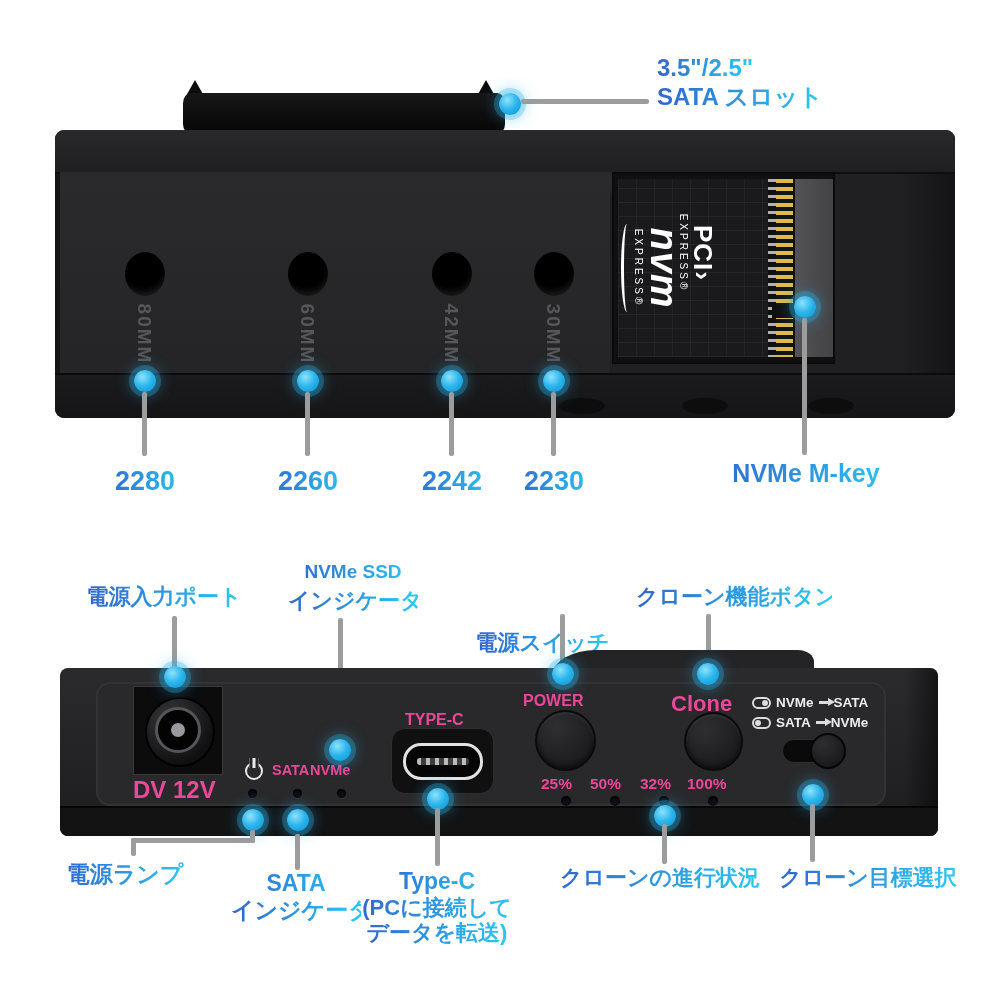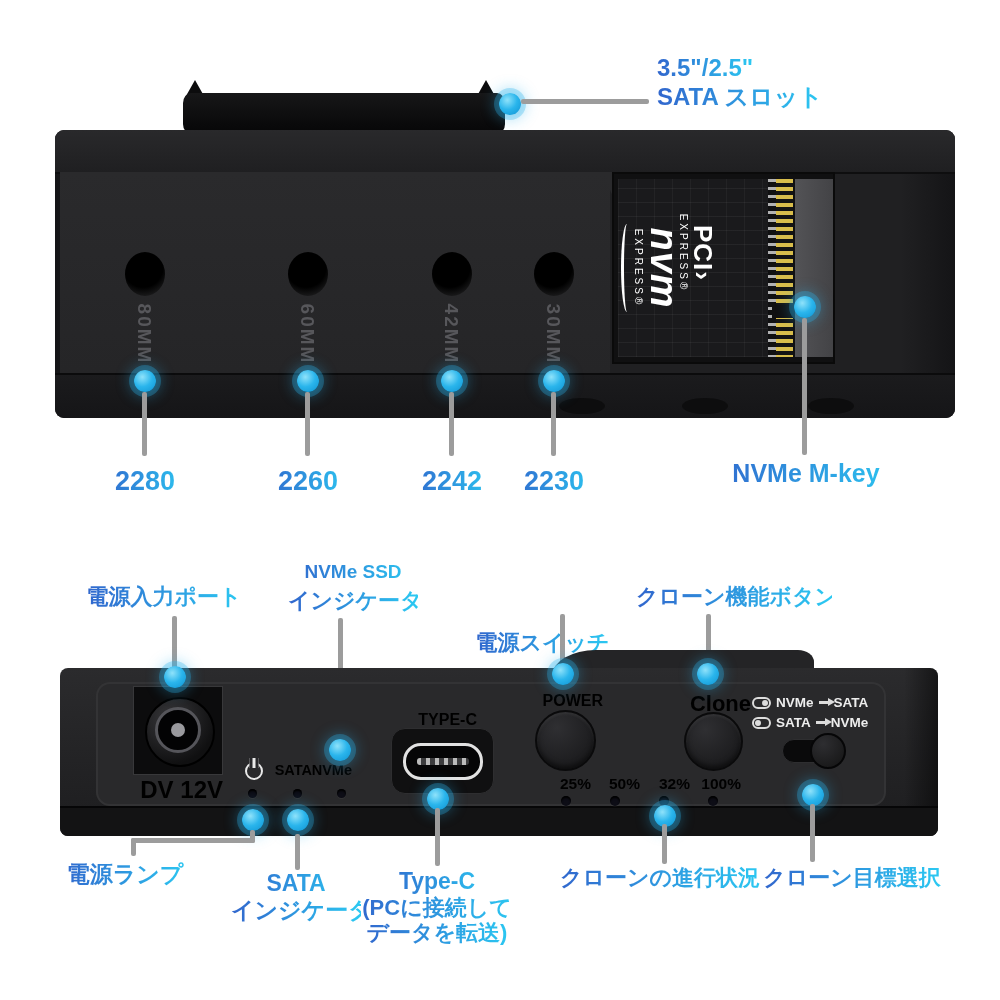--- a/index.html
+++ b/index.html
@@ -13,21 +13,21 @@
        text-align:center;white-space:nowrap;line-height:1.1;}
   .lbl.left{text-align:left;}
   
   .dot{position:absolute;width:22px;height:22px;border-radius:50%;
        background:radial-gradient(circle at 38% 32%,#8fe2fa 0%,#2ab5ec 48%,#0f93d2 100%);
        box-shadow:0 0 0 5px rgba(43,178,236,.30),0 0 14px 5px rgba(43,178,236,.35);}
   
   .vl{position:absolute;width:5px;background:#9c9c9c;border-radius:2px;}
   .hl{position:absolute;height:5px;background:#9c9c9c;border-radius:2px;}
   
-  .wt{position:absolute;color:#000000;font-weight:700;text-align:right;white-space:nowrap;}
+  .wt{position:absolute;color:#ec4899;font-weight:700;text-align:left;white-space:nowrap;}
   
   .rbtn{position:absolute;border-radius:50%;
         background:radial-gradient(circle at 35% 28%,#2f2f32,#1b1b1d 75%);
         border:2px solid #0a0a0b;
         box-shadow:inset 0 2px 3px rgba(255,255,255,.07),inset 0 -3px 5px rgba(0,0,0,.5);}
   .led{position:absolute;border-radius:50%;background:#0d0d16;
        box-shadow:inset 0 2px 2px #000,0 1px 1px rgba(255,255,255,.06);}
   
   .pwricon{position:absolute;width:14px;height:14px;border:2.5px solid #e9e9e9;border-radius:50%;}
   .pwricon::before{content:"";position:absolute;left:50%;top:-6px;transform:translateX(-50%);
@@ -231,15 +231,15 @@
   <div class="vl" style="left:662px;top:824px;height:40px;"></div>
   <div class="vl" style="left:810px;top:804px;height:58px;"></div>
 
   <div class="lbl" style="left:60px;top:862px;width:130px;font-size:23px;">電源ランプ</div>
   <div class="lbl" style="left:236px;top:871px;width:120px;font-size:23px;">SATA</div>
   <div class="lbl" style="left:231px;top:898px;width:130px;font-size:23px;">インジケータ</div>
   <div class="lbl" style="left:377px;top:869px;width:120px;font-size:23px;">Type-C</div>
   <div class="lbl" style="left:357px;top:896px;width:160px;font-size:22px;">(PCに接続して</div>
   <div class="lbl" style="left:362px;top:921px;width:150px;font-size:22px;">データを転送)</div>
   <div class="lbl" style="left:556px;top:866px;width:208px;font-size:22px;">クローンの進行状況</div>
-  <div class="lbl" style="left:762px;top:866px;width:180px;font-size:22px;">クローン目標選択</div>
+  <div class="lbl" style="left:778px;top:866px;width:180px;font-size:22px;">クローン目標選択</div>
 
 </div>
 
 </body></html>

